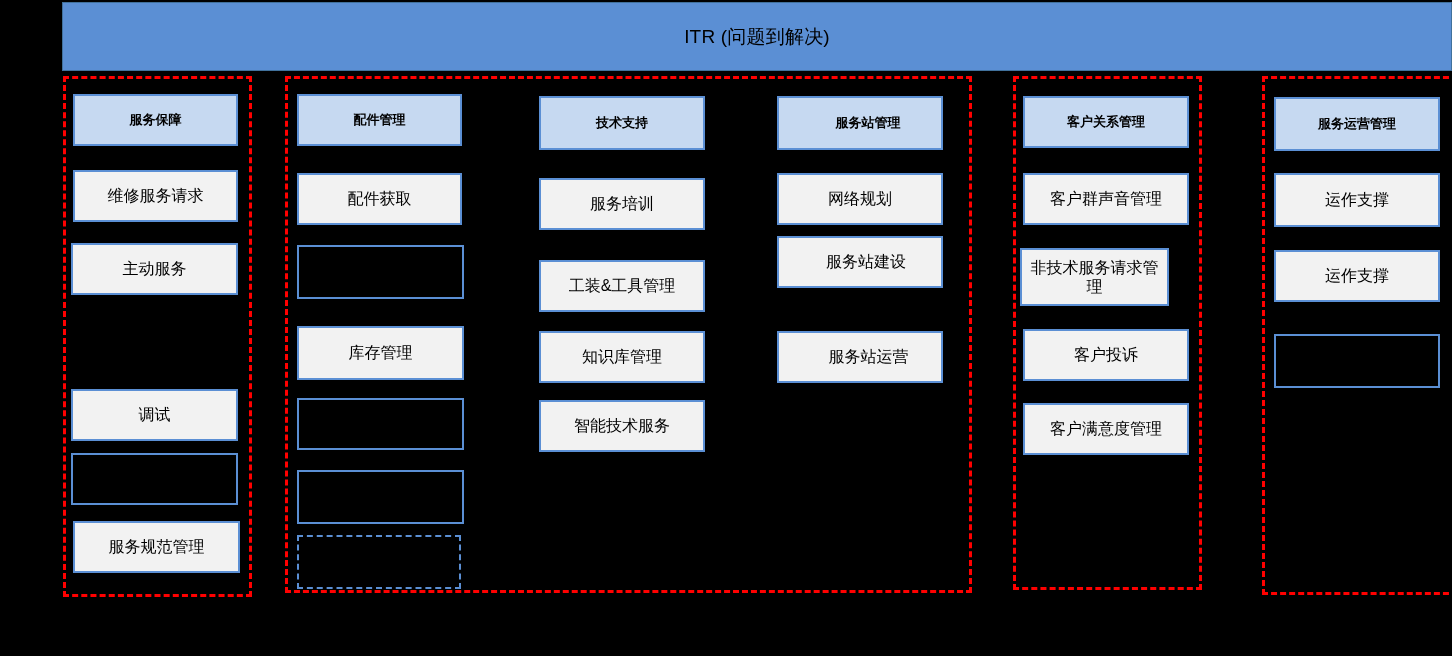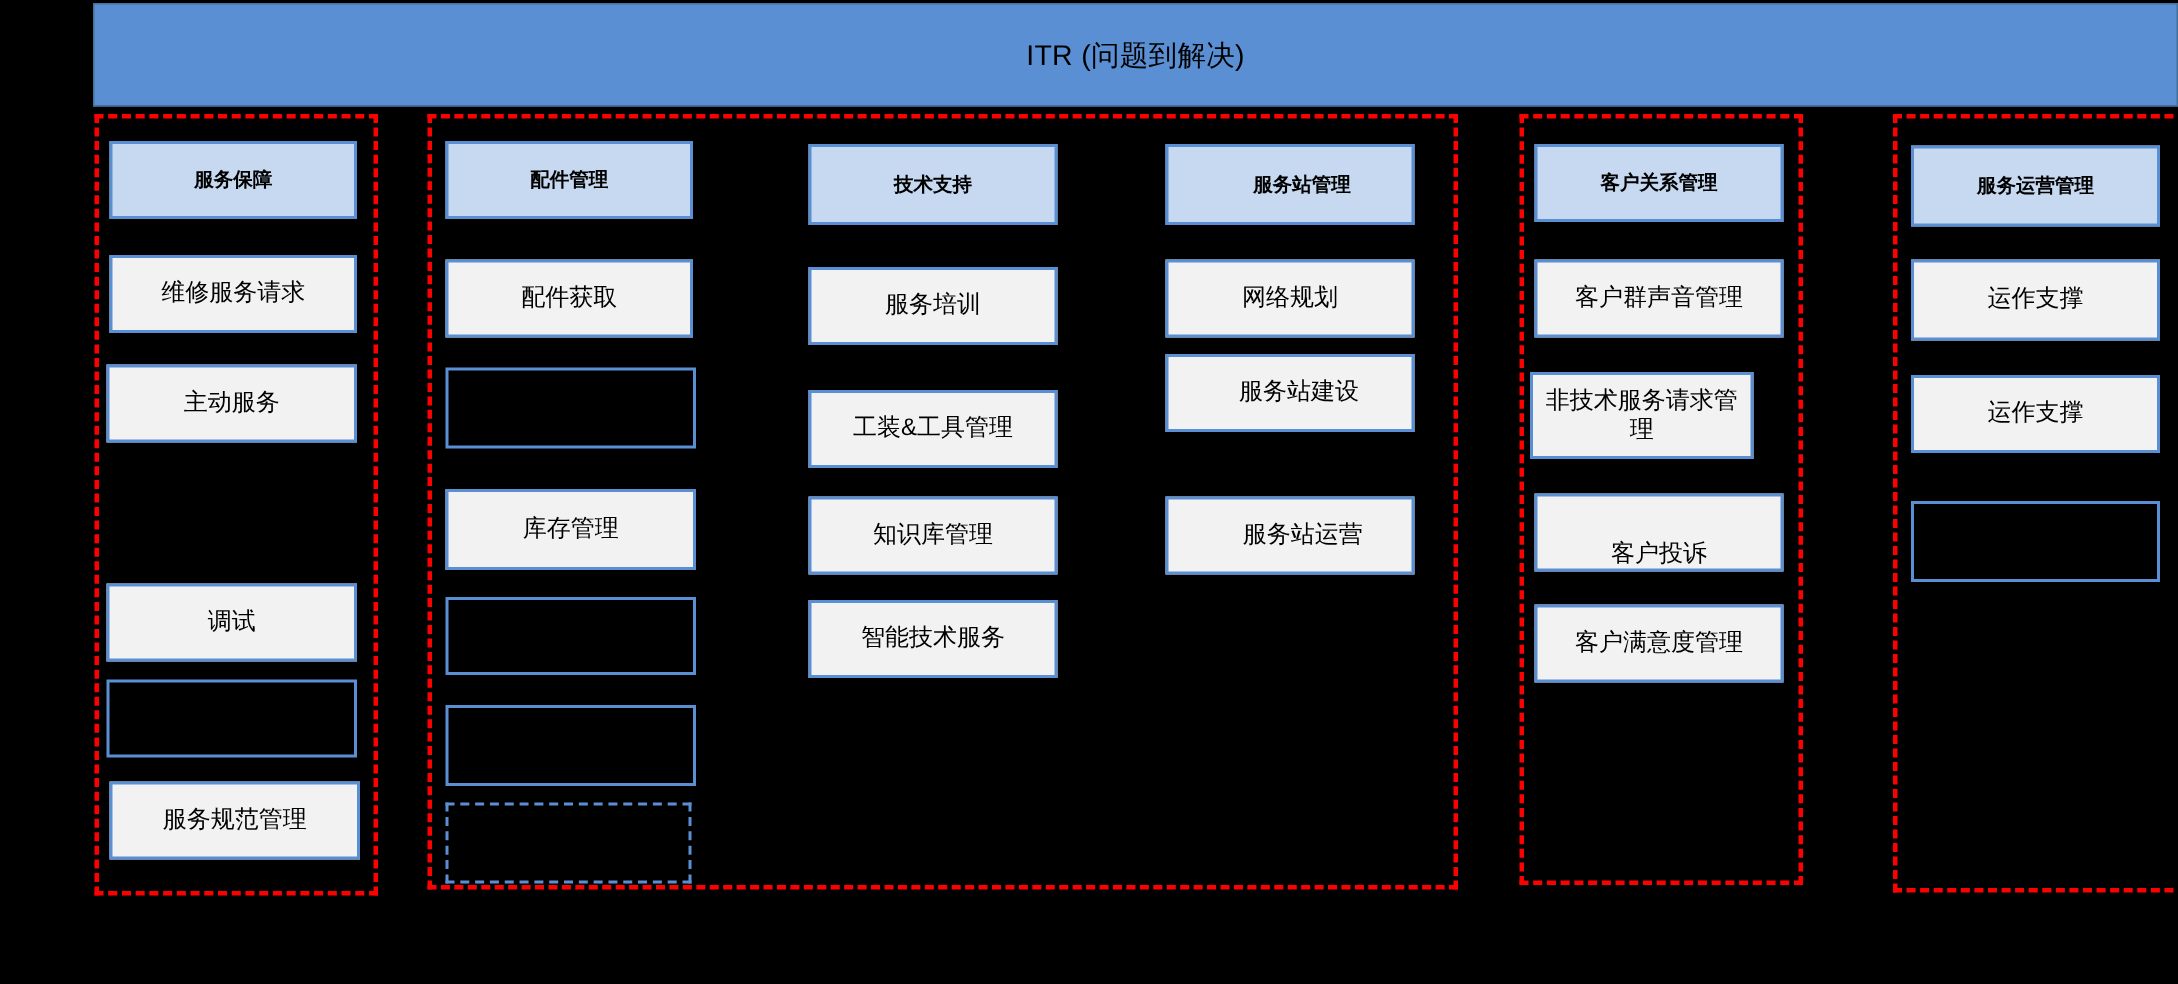--- a/index.html
+++ b/index.html
@@ -179,21 +179,21 @@
 
   <div class="col-head" style="left:1023px; top:96px; width:166px; height:52px;">
     <span>客户关系管理</span>
   </div>
   <div class="item-box" style="left:1023px; top:173px; width:166px; height:52px;">
     <span>客户群声音管理</span>
   </div>
   <div class="item-box" style="left:1020px; top:248px; width:149px; height:58px;">
     <span>非技术服务请求管理</span>
   </div>
-  <div class="item-box" style="left:1023px; top:329px; width:166px; height:52px;align-items:flex-end;">
+  <div class="item-box" style="left:1023px; top:329px; width:166px; height:52px;">
     <span>客户投诉</span>
   </div>
   <div class="item-box" style="left:1023px; top:403px; width:166px; height:52px;">
     <span>客户满意度管理</span>
   </div>
 
   <div class="col-head" style="left:1274px; top:97px; width:166px; height:54px;">
     <span>服务运营管理</span>
   </div>
   <div class="item-box" style="left:1274px; top:173px; width:166px; height:54px;">

